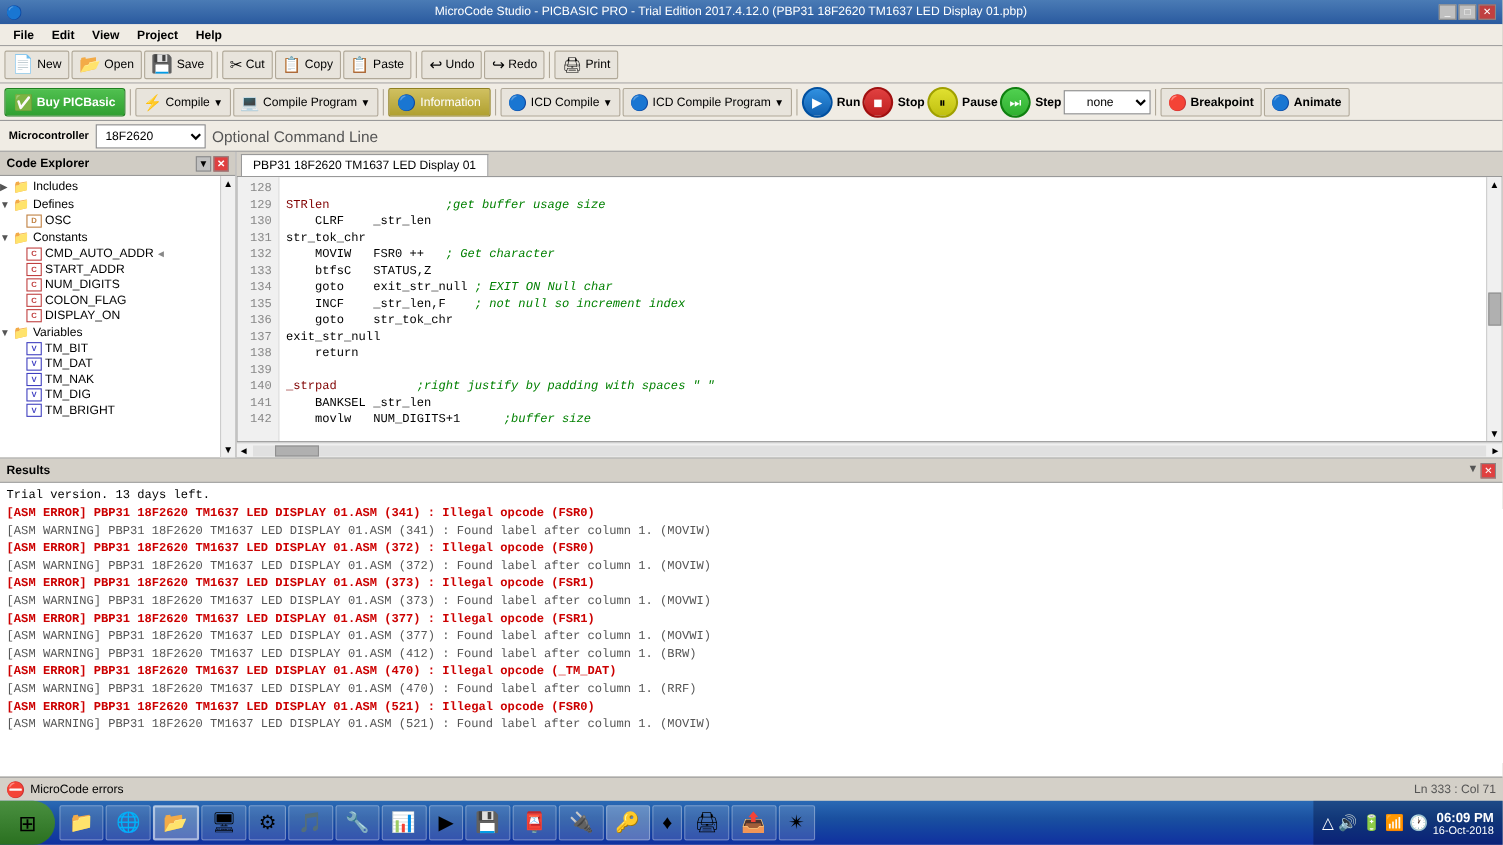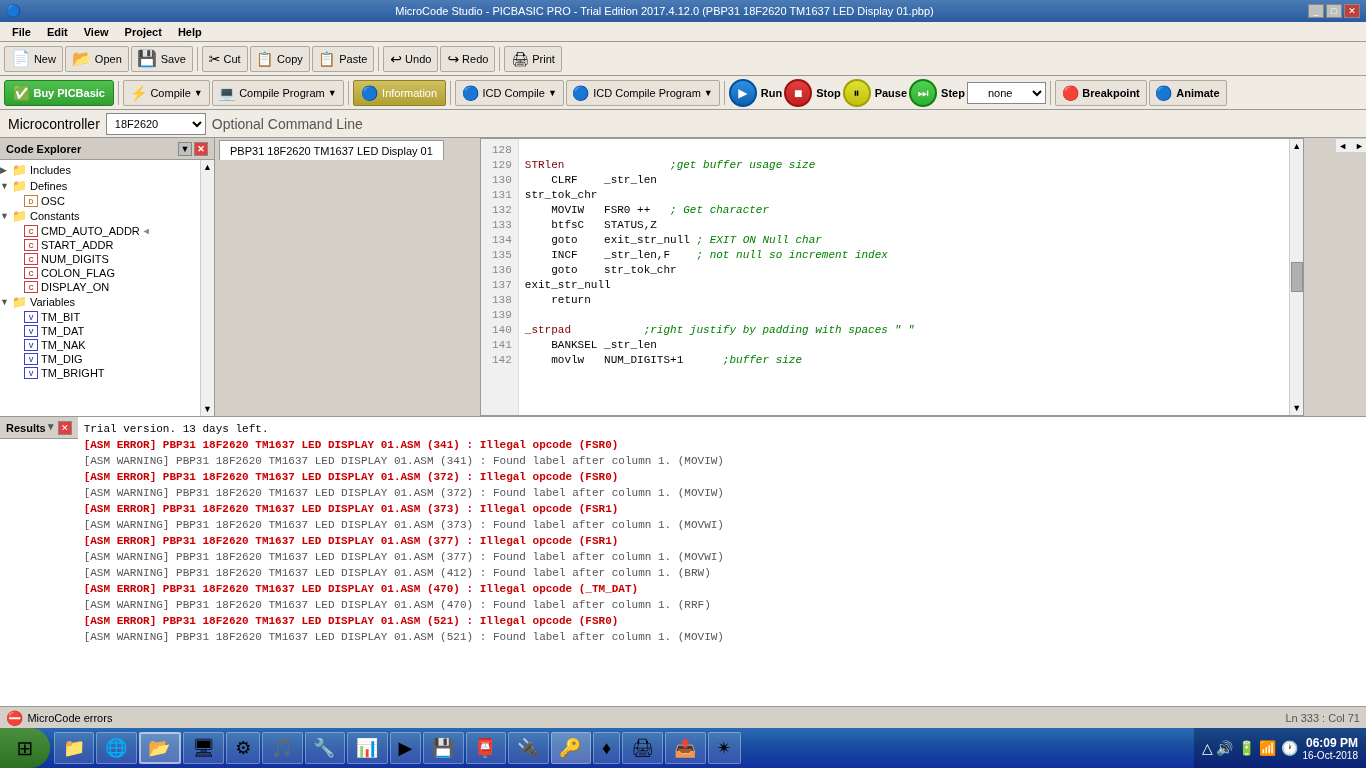--- a/index.html
+++ b/index.html
@@ -144,21 +144,21 @@
     
     .mcu-bar {
       background: #f0ece4;
       height: 28px;
       display: flex;
       align-items: center;
       padding: 2px 8px;
       gap: 6px;
       border-bottom: 1px solid #999;
     }
-    .mcu-label { font-size: 14px; font-weight: normal; }
+    .mcu-label { font-size: 10px; font-weight: bold; }
     .mcu-select { height: 22px; border: 1px solid #888; background: white; font-size: 11px; padding: 0 4px; min-width: 100px; }
     .ocl-label { font-size: 14px; color: #555; }
 
     
     .main-area {
       display: flex;
       height: calc(768px - 22px - 20px - 34px - 34px - 28px - 22px - 30px - 22px);
     }
 
     
@@ -192,23 +192,22 @@
     .tree-file-icon.c { border-color: #c04040; color: #c04040; }
     .tree-file-icon.v { border-color: #4040c0; color: #4040c0; }
     .tree-file-icon.d { border-color: #c08040; color: #c08040; }
     .tree-label { font-size: 11px; }
     .tree-indent1 { margin-left: 12px; }
 
     
     .editor-area {
       flex: 1;
       display: flex;
-      flex-direction: row;
+      flex-direction: column;
       overflow: hidden;
-      gap: 32px;
     }
     .tab-bar {
       background: #d4d0c8;
       height: 22px;
       display: flex;
       align-items: flex-end;
       padding: 0 4px;
     }
     .tab {
       background: #f0ece4;
@@ -251,21 +250,21 @@
       overflow: hidden;
       color: #000;
     }
     .code-line { white-space: pre; line-height: 15px; }
 
     
     .results-panel {
       background: white;
       border-top: 1px solid #999;
       display: flex;
-      flex-direction: row;
+      flex-direction: column;
       height: 290px;
     }
     .results-header {
       background: #d4d0c8;
       height: 22px;
       display: flex;
       align-items: center;
       justify-content: space-between;
       padding: 0 6px;
       border-bottom: 1px solid #999;

